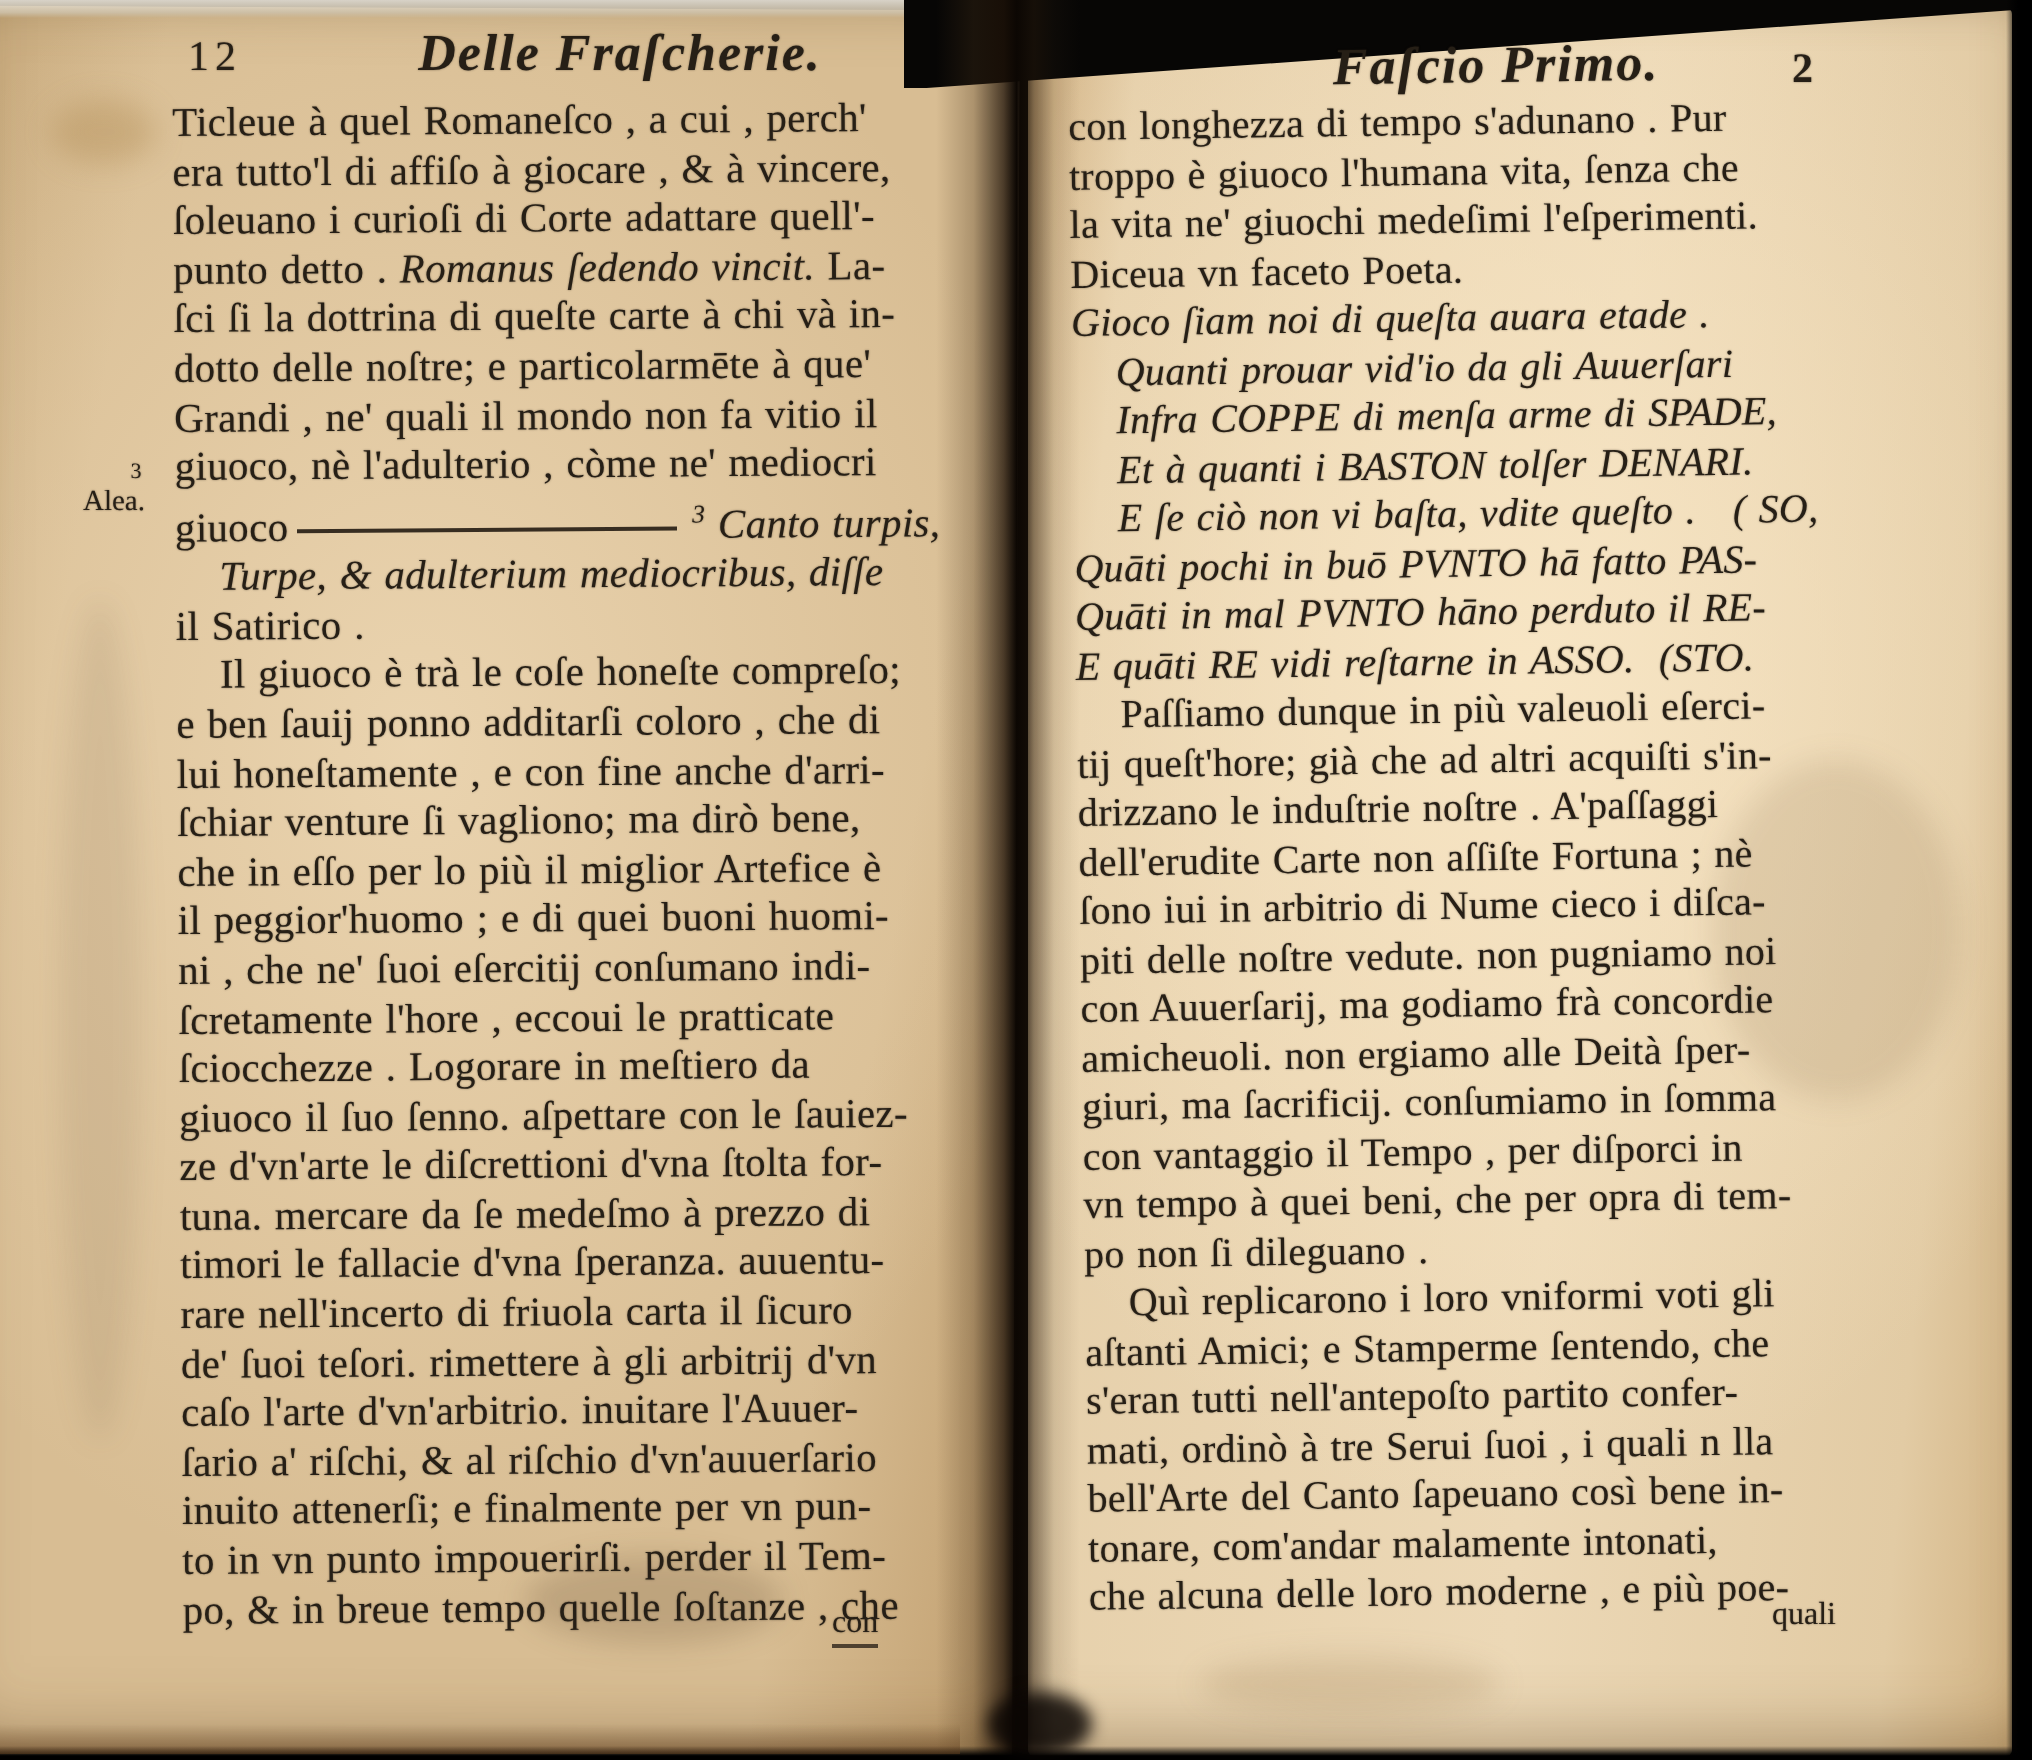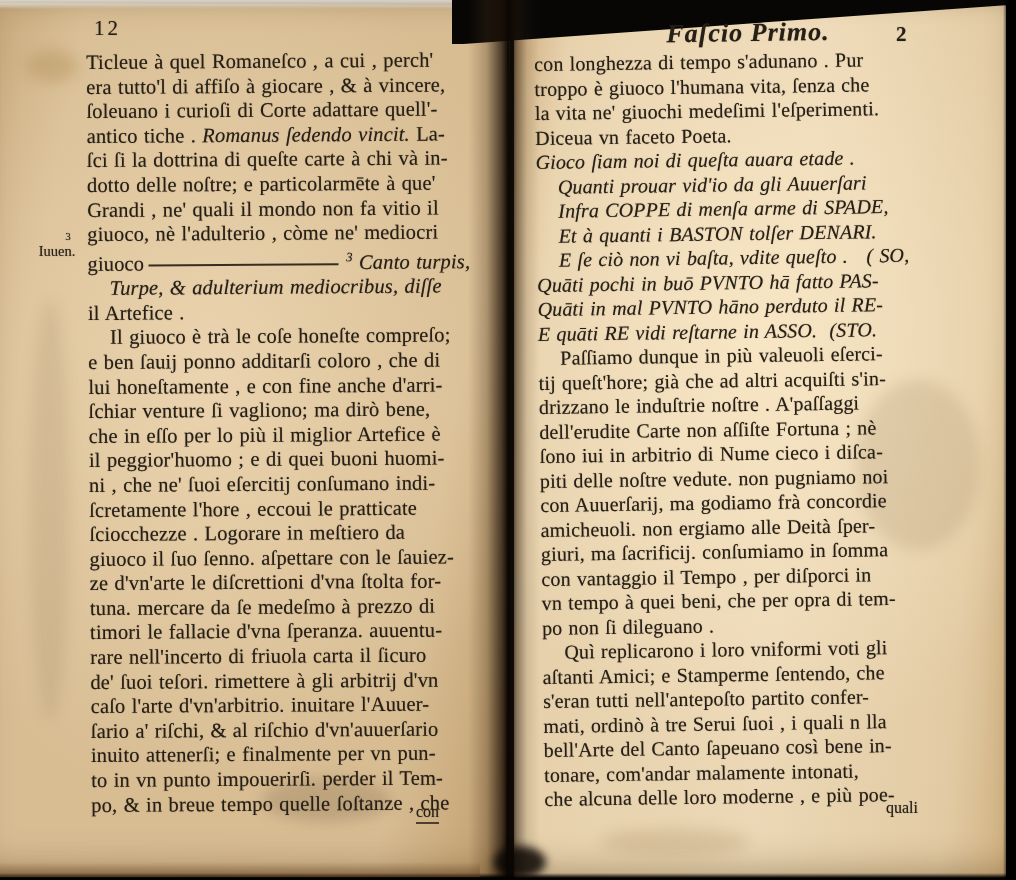--- a/index.html
+++ b/index.html
@@ -88,40 +88,41 @@
   <div id="edgeBL"></div>
 
   <div class="stain" id="st1"></div>
   <div class="stain" id="st2"></div>
   <div class="stain" id="st3"></div>
   <div class="stain" id="st4"></div>
   <div class="stain" id="st5"></div>
   <div class="stain" id="st6"></div>
 
   <div id="hdrLnum" class="pagenum ink">12</div>
+  <div id="hdrLtitle" class="runtitle ink">Delle Fraſcherie.</div>
   <div id="hdrRtitle" class="runtitle ink">Faſcio Primo.</div>
   <div id="hdrRnum" class="pagenum ink">2</div>
 
   <div id="marginNote" class="ink">
     <span class="mn-sup">3</span>
-    <span class="mn-label">Iuuen.</span>
+    <span class="mn-label">Alea.</span>
   </div>
 
   <div id="colL" class="textcol ink">
       <div class="line"><span>Ticleue à quel Romaneſco , a cui , perch'</span></div>
       <div class="line"><span>era tutto'l di affiſo à giocare , &amp; à vincere,</span></div>
       <div class="line"><span>ſoleuano i curioſi di Corte adattare quell'-</span></div>
-      <div class="line"><span>antico tiche . </span><span class="it">Romanus ſedendo vincit.</span><span> La-</span></div>
+      <div class="line"><span>punto detto . </span><span class="it">Romanus ſedendo vincit.</span><span> La-</span></div>
       <div class="line"><span>ſci ſi la dottrina di queſte carte à chi và in-</span></div>
       <div class="line"><span>dotto delle noſtre; e particolarmēte à que'</span></div>
       <div class="line"><span>Grandi , ne' quali il mondo non fa vitio il</span></div>
       <div class="line"><span>giuoco, nè l'adulterio , còme ne' mediocri</span></div>
       <div class="line"><span>giuoco</span><span class="rule"></span><span class="sup">3</span><span class="it"> Canto turpis,</span></div>
       <div class="line" style="padding-left: 22px;"><span class="it">Turpe, &amp; adulterium mediocribus, diſſe</span></div>
-      <div class="line"><span>il Artefice .</span></div>
+      <div class="line"><span>il Satirico .</span></div>
       <div class="line" style="padding-left: 22px;"><span>Il giuoco è trà le coſe honeſte compreſo;</span></div>
       <div class="line"><span>e ben ſauij ponno additarſi coloro , che di</span></div>
       <div class="line"><span>lui honeſtamente , e con fine anche d'arri-</span></div>
       <div class="line"><span>ſchiar venture ſi vagliono; ma dirò bene,</span></div>
       <div class="line"><span>che in eſſo per lo più il miglior Artefice è</span></div>
       <div class="line"><span>il peggior'huomo ; e di quei buoni huomi-</span></div>
       <div class="line"><span>ni , che ne' ſuoi eſercitij conſumano indi-</span></div>
       <div class="line"><span>ſcretamente l'hore , eccoui le pratticate</span></div>
       <div class="line"><span>ſciocchezze . Logorare in meſtiero da</span></div>
       <div class="line"><span>giuoco il ſuo ſenno. aſpettare con le ſauiez-</span></div>

